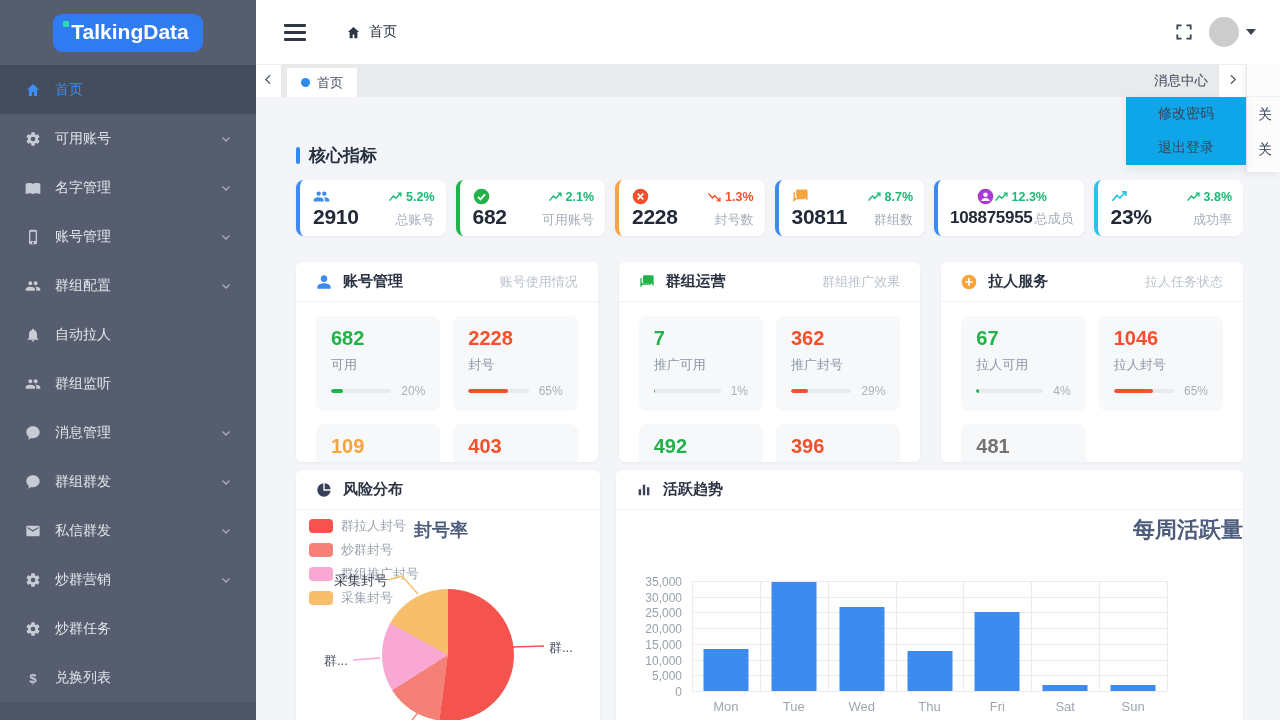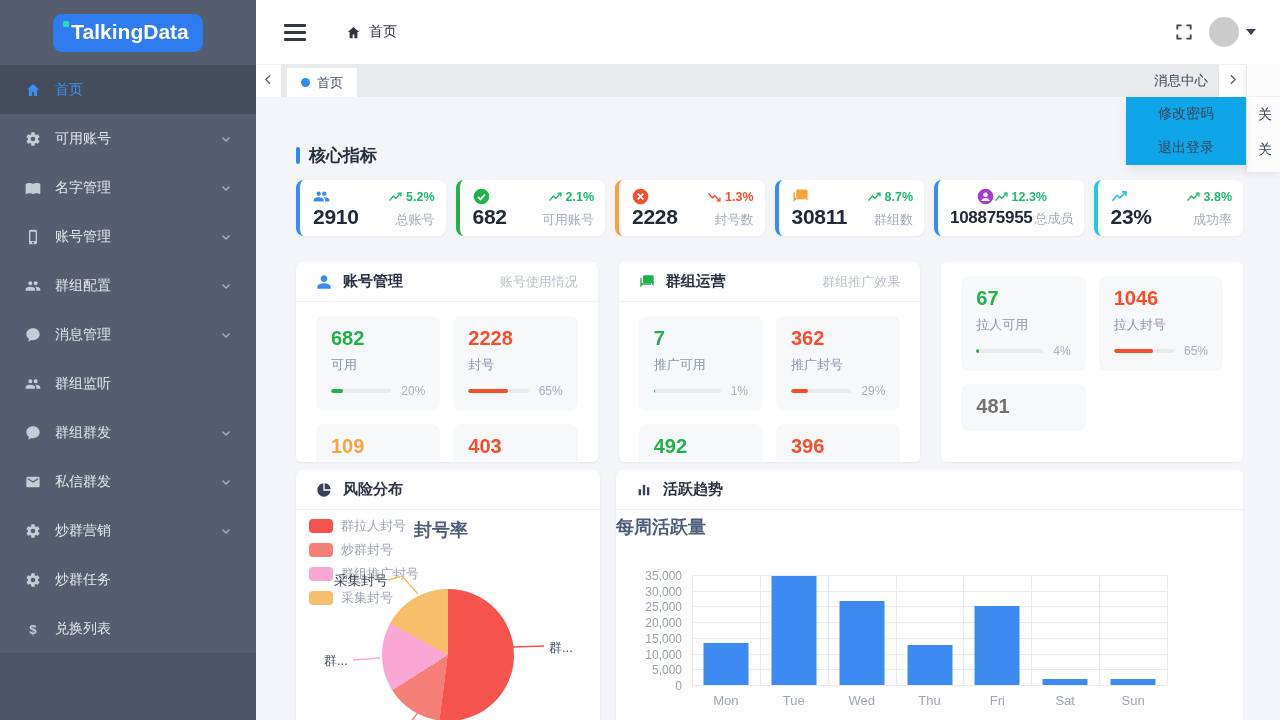--- a/index.html
+++ b/index.html
@@ -97,21 +97,21 @@
   .legend-item { display:flex; align-items:center; margin-bottom:9px; height:15px; cursor:pointer; }
   .legend-swatch { width:24px; height:14px; border-radius:4px; margin-right:8px; }
   .legend-label { font-size:13px; color:#9CA3AF; }
   .pie-title { position:absolute; left:118px; top:8px; font-size:18px; font-weight:bold; color:#4D5C7C; }
   .pie { position:absolute; left:86px; top:79px; width:132px; height:132px; border-radius:50%; }
   .callout { position:absolute; font-size:13px; color:#4A5464; white-space:nowrap; }
   .callout.dark { color:#39404F; font-size:13.5px; }
   svg.leaders { position:absolute; left:0; top:0; width:100%; height:100%; pointer-events:none; }
 
   
-  .bar-title { text-align:left; margin-top:5px; font-size:18px; font-weight:bold; color:#4D5C7C; }
+  .bar-title { text-align:right; margin-top:5px; font-size:22px; font-weight:bold; color:#4D5C7C; }
   .chart { position:relative; margin:36px 76px 0; height:110px; }
   .gridline-h { position:absolute; left:0; right:0; height:1px; background:#E9EBEF; }
   .gridline-v { position:absolute; top:0; bottom:0; width:1px; background:#E9EBEF; }
   .ytick { position:absolute; right:calc(100% + 10px); width:60px; text-align:right; font-size:12px; color:#9AA1AC; transform:translateY(-6px); }
   .bars { position:absolute; left:0; top:0; right:0; bottom:0; display:flex; }
   .bar-col { flex:1; position:relative; }
   .bar { position:absolute; bottom:0; left:50%; transform:translateX(-50%); width:45px; background:#3D8BF0; }
   .xlabels { display:flex; margin:8px 76px 0;justify-content:flex-end; }
   .xlabel { flex:1; text-align:center; font-size:13px; color:#9FA6B0; }
 </style>
@@ -185,37 +185,45 @@
           <span class="nav-label">群组配置</span>
           <span class="chev">
             <svg viewBox="0 0 24 24" fill="none" stroke="currentColor" stroke-width="2.6" xmlns="http://www.w3.org/2000/svg">
               <polyline points="5,9 12,16 19,9"></polyline>
             </svg>
           </span>
         </div>
         <div class="nav-item">
           <span class="nico">
             <svg viewBox="0 0 24 24" fill="currentColor" xmlns="http://www.w3.org/2000/svg">
+              <path d="M12 22c1.1 0 2-.9 2-2h-4c0 1.1.9 2 2 2zm6-6v-5c0-3.07-1.64-5.64-4.5-6.32V4c0-.83-.67-1.5-1.5-1.5s-1.5.67-1.5 1.5v.68C7.63 5.36 6 7.92 6 11v5l-2 2v1h16v-1l-2-2z"></path>
+            </svg>
+          </span>
+          <span class="nav-label">自动拉人</span>
+        </div>
+        <div class="nav-item">
+          <span class="nico">
+            <svg viewBox="0 0 24 24" fill="currentColor" xmlns="http://www.w3.org/2000/svg">
+              <path d="M16 11c1.66 0 2.99-1.34 2.99-3S17.66 5 16 5s-3 1.34-3 3 1.34 3 3 3zm-8 0c1.66 0 2.99-1.34 2.99-3S9.66 5 8 5 5 6.34 5 8s1.34 3 3 3zm0 2c-2.33 0-7 1.17-7 3.5V19h14v-2.5c0-2.33-4.67-3.5-7-3.5zm8 0c-.29 0-.62.02-.97.05 1.16.84 1.97 1.97 1.97 3.45V19h6v-2.5c0-2.33-4.67-3.5-7-3.5z"></path>
+            </svg>
+          </span>
+          <span class="nav-label">群组监听</span>
+        </div>
+        <div class="nav-item">
+          <span class="nico">
+            <svg viewBox="0 0 24 24" fill="currentColor" xmlns="http://www.w3.org/2000/svg">
               <path d="M12 2C6.48 2 2 5.92 2 10.75c0 2.8 1.51 5.29 3.86 6.89L5 22l4.62-2.57c.77.17 1.56.27 2.38.27 5.52 0 10-3.92 10-8.75S17.52 2 12 2z"></path>
             </svg>
           </span>
           <span class="nav-label">消息管理</span>
           <span class="chev">
             <svg viewBox="0 0 24 24" fill="none" stroke="currentColor" stroke-width="2.6" xmlns="http://www.w3.org/2000/svg">
               <polyline points="5,9 12,16 19,9"></polyline>
             </svg>
           </span>
-        </div>
-        <div class="nav-item">
-          <span class="nico">
-            <svg viewBox="0 0 24 24" fill="currentColor" xmlns="http://www.w3.org/2000/svg">
-              <path d="M16 11c1.66 0 2.99-1.34 2.99-3S17.66 5 16 5s-3 1.34-3 3 1.34 3 3 3zm-8 0c1.66 0 2.99-1.34 2.99-3S9.66 5 8 5 5 6.34 5 8s1.34 3 3 3zm0 2c-2.33 0-7 1.17-7 3.5V19h14v-2.5c0-2.33-4.67-3.5-7-3.5zm8 0c-.29 0-.62.02-.97.05 1.16.84 1.97 1.97 1.97 3.45V19h6v-2.5c0-2.33-4.67-3.5-7-3.5z"></path>
-            </svg>
-          </span>
-          <span class="nav-label">群组监听</span>
         </div>
         <div class="nav-item">
           <span class="nico">
             <svg viewBox="0 0 24 24" fill="currentColor" xmlns="http://www.w3.org/2000/svg">
               <path d="M12 2C6.48 2 2 5.92 2 10.75c0 2.8 1.51 5.29 3.86 6.89L5 22l4.62-2.57c.77.17 1.56.27 2.38.27 5.52 0 10-3.92 10-8.75S17.52 2 12 2z"></path>
             </svg>
           </span>
           <span class="nav-label">群组群发</span>
           <span class="chev">
             <svg viewBox="0 0 24 24" fill="none" stroke="currentColor" stroke-width="2.6" xmlns="http://www.w3.org/2000/svg">
@@ -550,20 +558,30 @@
               </div>
               <div class="metric">
                 <div class="m-value" style="color:#21B24A">492</div>
               </div>
               <div class="metric">
                 <div class="m-value" style="color:#F4502C">396</div>
               </div>
             </div>
           </div>
           <div class="panel">
+            <div class="panel-head">
+              <span class="pico" style="color:#F7A43C">
+                <svg viewBox="0 0 24 24" fill="currentColor" xmlns="http://www.w3.org/2000/svg">
+                  <circle cx="12" cy="12" r="11"></circle>
+                  <path d="M12 6.5v11M6.5 12h11" stroke="#fff" stroke-width="2.6"></path>
+                </svg>
+              </span>
+              <span class="panel-title">拉人服务</span>
+              <span class="panel-sub">拉人任务状态</span>
+            </div>
             <div class="metrics">
               <div class="metric">
                 <div class="m-value" style="color:#21B24A">67</div>
                 <div class="m-label">拉人可用</div>
                 <div class="m-prog">
                   <div class="m-track">
                     <div class="m-fill" style="width:4%;background:#21B24A"></div>
                   </div>
                   <span class="m-pct">4%</span>
                 </div>

